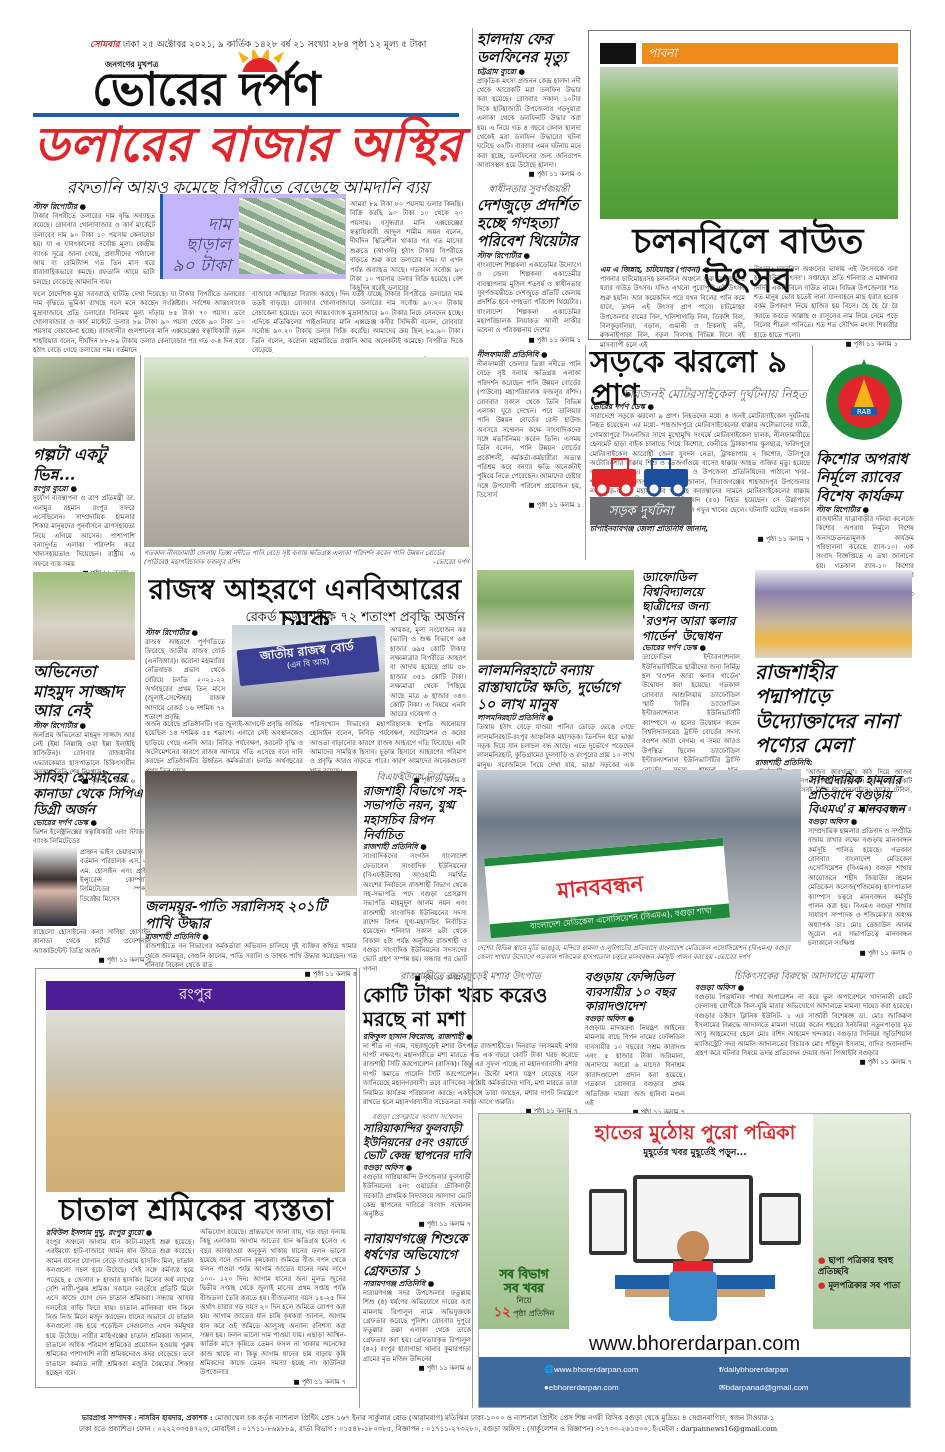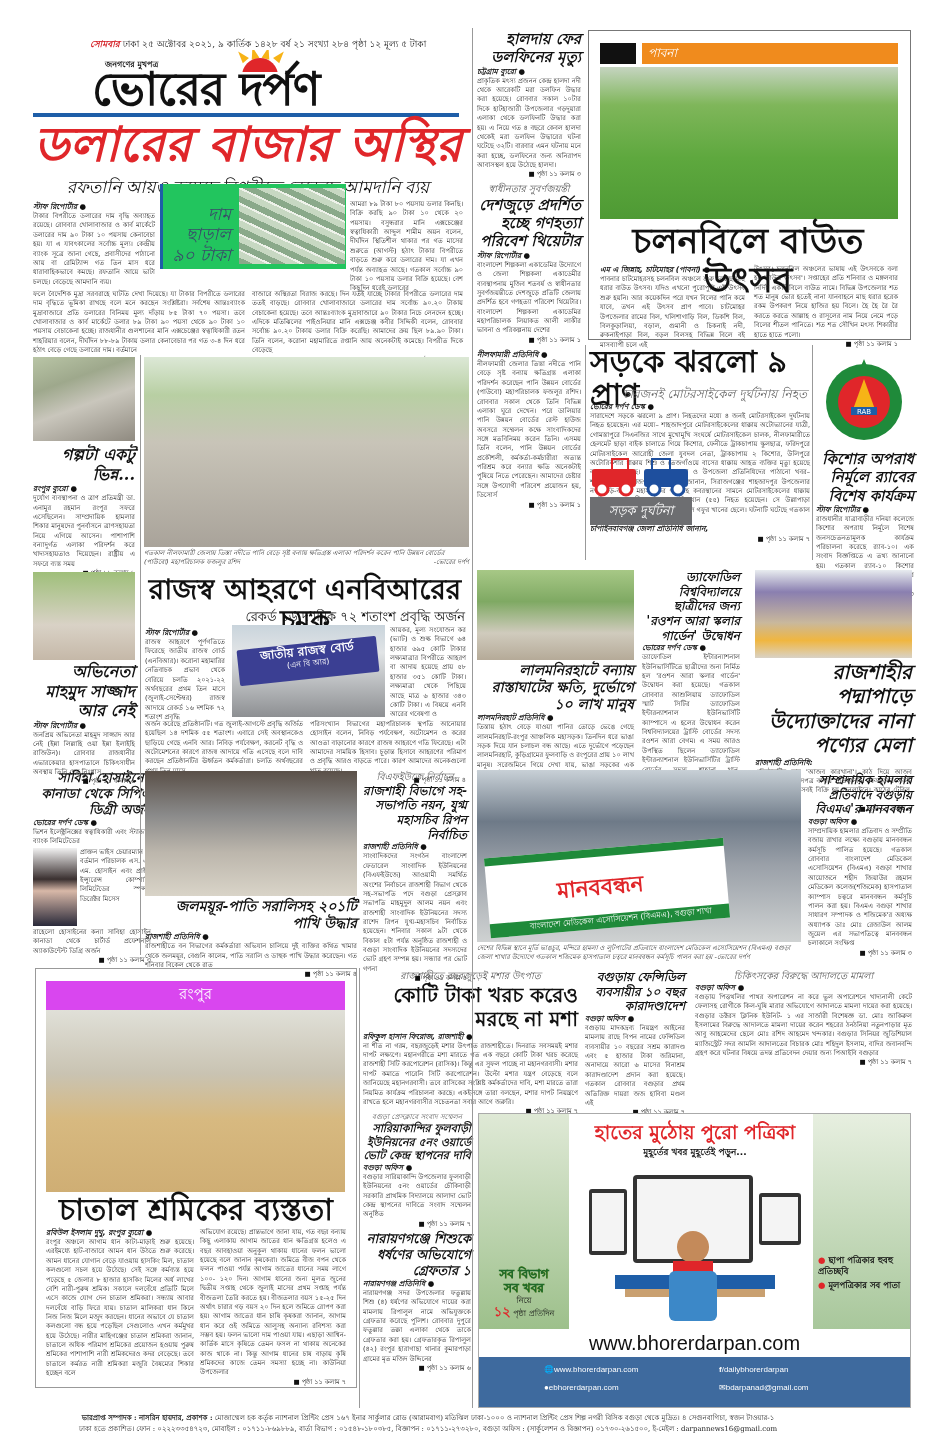--- a/index.html
+++ b/index.html
@@ -13,39 +13,39 @@
 .sun .disc{position:absolute;left:12px;top:8px;width:36px;height:36px;border-radius:50%;background:#e0262a}
 .sun .ray{position:absolute;width:0;height:0;border-left:4px solid transparent;border-right:4px solid transparent;border-bottom:12px solid #f7b316}
 .bluebar{left:33px;top:113px;width:426px;height:4px;background:#1e5ea8}
 .lead-headline{left:33px;top:118px;width:430px;font-size:48px;color:#e0262a;font-weight:900;text-align:center;font-family:"DejaVu Serif",serif;line-height:1.1;font-style:italic}
 .lead-sub{left:33px;top:177px;width:430px;font-size:17px;text-align:center;font-style:italic;font-family:Liberation Serif, serif}
 .byline{font-weight:bold;font-style:italic;font-size:7.5px}
 .body{font-size:6.6px;line-height:1.42;text-align:justify;color:#222}
 .cont{font-size:6.5px;text-align:right}
 .col{position:absolute}
 .photo{position:absolute;overflow:hidden}
-.money-box{left:160px;top:184px;width:186px;height:85px;background:#22c55e;border-left:3px solid #1e5ea8}
+.money-box{left:160px;top:194px;width:186px;height:85px;background:#c4b5fd;border-left:3px solid #1e5ea8}
 .money-box .label{position:absolute;left:6px;top:20px;font-size:17px;color:#3a4a6a;font-style:italic;text-align:right;width:62px;line-height:1.2;font-family:"DejaVu Serif",serif}
 .money-box .img{position:absolute;left:76px;top:4px;width:106px;height:76px;background:repeating-linear-gradient(25deg,#8aa98a 0 6px,#c7d8c2 6px 12px,#eef2ea 12px 14px)}
-.small-head{font-weight:bold;font-size:15px;text-align:right;line-height:1.22;font-family:"DejaVu Serif",serif;font-style:italic}
+.small-head{font-weight:bold;font-size:15px;text-align:left;line-height:1.22;font-family:"DejaVu Serif",serif;font-style:italic}
 .kicker{font-size:9.5px;color:#555;text-align:center;font-style:italic}
 .pabna-frame{left:588px;top:30px;width:323px;height:310px;border:1px solid #777}
 .pabna-tag-black{left:600px;top:43px;width:36px;height:21px;background:#111}
 .pabna-tag{left:642px;top:43px;width:256px;height:21px;background:#f08b1d;color:#fff;font-size:12px;padding-left:6px;line-height:21px;font-style:italic}
 .pabna-photo{left:600px;top:67px;width:298px;height:152px;background:linear-gradient(180deg,#c5d4c0 0,#7fb65a 25%,#5ea83e 60%,#4e9a34 100%)}
 .pabna-head{left:598px;top:222px;width:300px;font-size:35px;font-weight:900;text-align:center;font-family:"DejaVu Serif",serif;line-height:1.1}
 .rule{position:absolute;background:#999}
 .road-head{left:590px;top:345px;width:240px;font-size:30px;font-weight:900;font-family:"DejaVu Serif",serif;line-height:1.1}
 .road-sub{left:605px;top:386px;width:220px;font-size:12px;color:#666;font-style:italic;text-align:center}
 .road-label{left:590px;top:497px;width:102px;height:28px;background:#6d6e71;color:#fff;font-size:13px;text-align:center;line-height:28px;font-style:italic}
 .rab-logo{left:815px;top:357px;width:98px;height:90px}
 .photo-gray{background:linear-gradient(160deg,#b9c5a6 0,#9ea88c 30%,#c9c6bc 55%,#8f8a80 100%)}
 .caption{font-size:6.5px;font-style:italic;color:#333}
 .rangpur-frame{left:35px;top:968px;width:322px;height:420px;border:1px solid #999}
-.rangpur-bar{left:46px;top:981px;width:299px;height:43px;background:#d946ef;color:#fff;text-align:center;font-size:15px;line-height:26px;font-family:"DejaVu Serif",serif}
+.rangpur-bar{left:46px;top:981px;width:299px;height:43px;background:#4c1d95;color:#fff;text-align:center;font-size:15px;line-height:26px;font-family:"DejaVu Serif",serif}
 .rangpur-photo{left:46px;top:1010px;width:299px;height:182px;background:linear-gradient(180deg,#e0e0d8 0,#c9c3b2 35%,#d7b980 60%,#cfae74 100%)}
 .rangpur-head{left:46px;top:1192px;width:300px;font-size:30px;font-weight:900;text-align:center;font-family:"DejaVu Serif",serif;line-height:1.2}
 .ad-frame{left:478px;top:1113px;width:433px;height:295px;border:1px solid #aaa;background:#fff}
 .ad-left{left:479px;top:1114px;width:90px;height:215px;background:linear-gradient(180deg,#dfe9d6,#9dc08b)}
 .ad-right{left:813px;top:1114px;width:97px;height:215px;background:linear-gradient(180deg,#e7efe0,#a8c79b)}
 .ad-head{left:575px;top:1120px;width:240px;font-size:19px;color:#e0262a;font-weight:900;text-align:center;font-family:"DejaVu Serif",serif}
 .ad-sub{left:575px;top:1146px;width:240px;font-size:9px;text-align:center;font-weight:bold}
 .ad-url{left:479px;top:1330px;width:431px;font-size:20px;text-align:center;font-family:"Liberation Sans",sans-serif}
 .ad-bluebar{left:479px;top:1357px;width:431px;height:50px;background:#3e6a9e;color:#fff;font-size:8px;font-family:"Liberation Sans",sans-serif}
 .ad-bluebar span{position:absolute}

